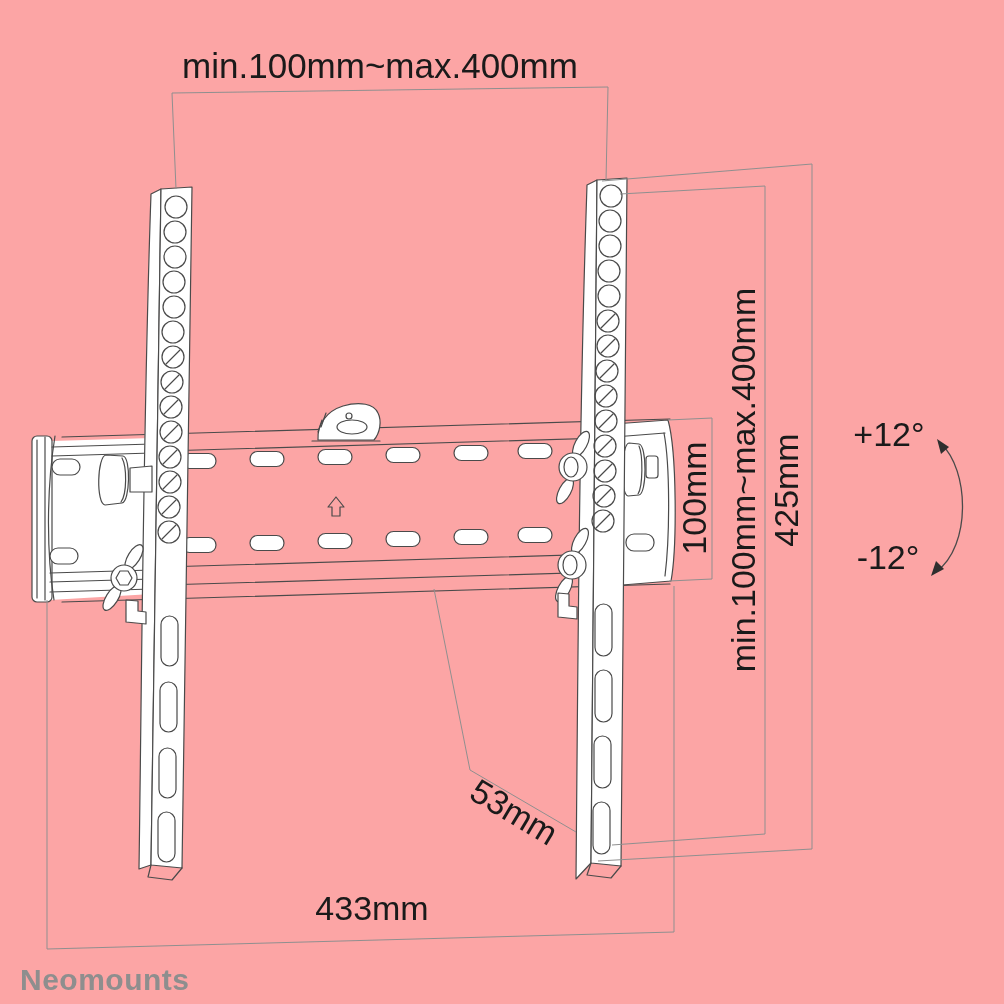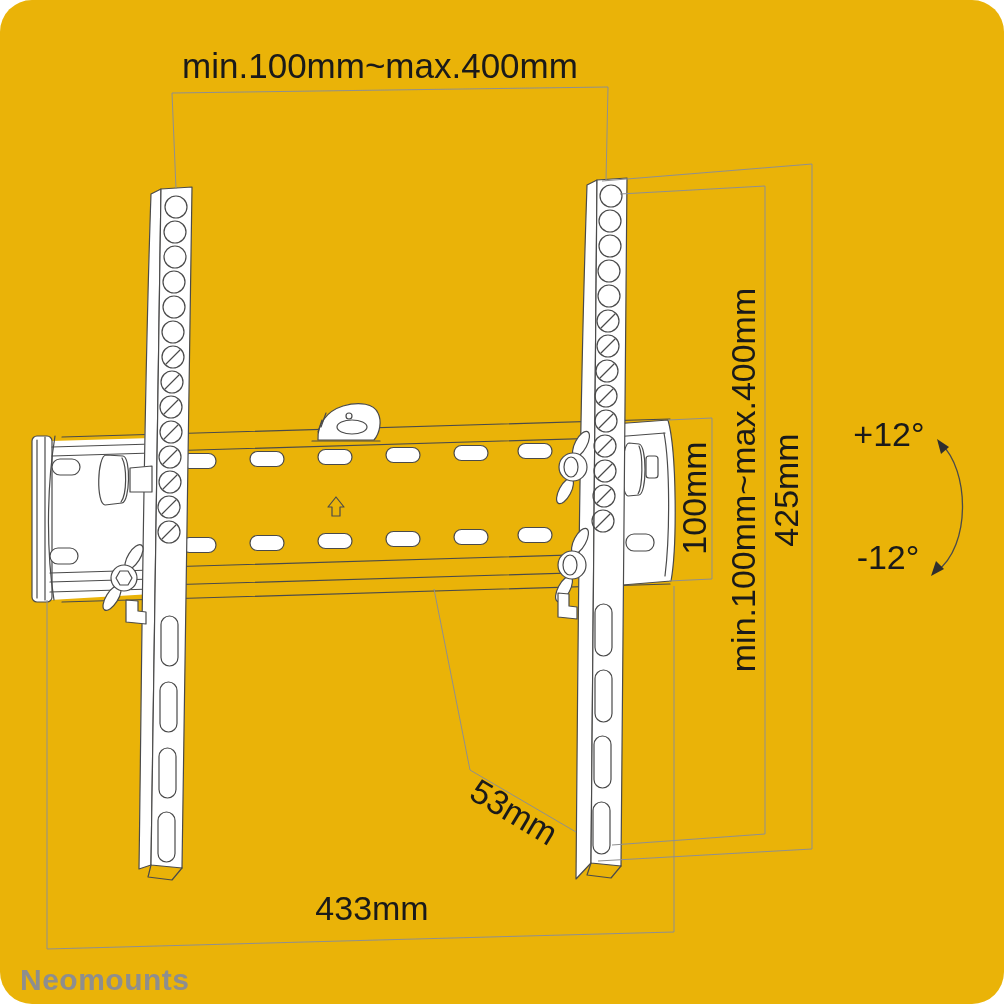--- a/index.html
+++ b/index.html
@@ -1,17 +1,17 @@
 <!DOCTYPE html>
 <html><head>
 <meta charset="utf-8">
 <style>
   html,body{margin:0;padding:0;background:#ffffff;}
-  .canvas{position:relative;width:1004px;height:1004px;background:#eab308;overflow:hidden;
-          font-family:"Liberation Sans", sans-serif;border-radius:32px;}
+  .canvas{position:relative;width:1004px;height:1004px;background:#fca5a5;overflow:hidden;
+          font-family:"Liberation Sans", sans-serif;}
   svg{display:block;}
   .part{stroke:#4a4a4a;fill:none;stroke-width:1.2;stroke-linejoin:round;stroke-linecap:round;}
   .partfill{stroke:#4a4a4a;fill:#ffffff;stroke-width:1.2;stroke-linejoin:round;stroke-linecap:round;}
   .blockfill{fill:#ffffff;stroke:none;}
   .dim{stroke:#8f8f8f;fill:none;stroke-width:1;}
   .dimtext{font-family:"Liberation Sans", sans-serif;font-size:34px;fill:#1a1a1a;}
   .dimtext-big{font-family:"Liberation Sans", sans-serif;font-size:35px;fill:#1a1a1a;}
   .arrowhead{fill:#2f2f2f;stroke:none;}
   .arc{stroke:#4a4a4a;fill:none;stroke-width:1.3;}
   .logo{font-family:"Liberation Sans", sans-serif;font-size:30px;font-weight:bold;

